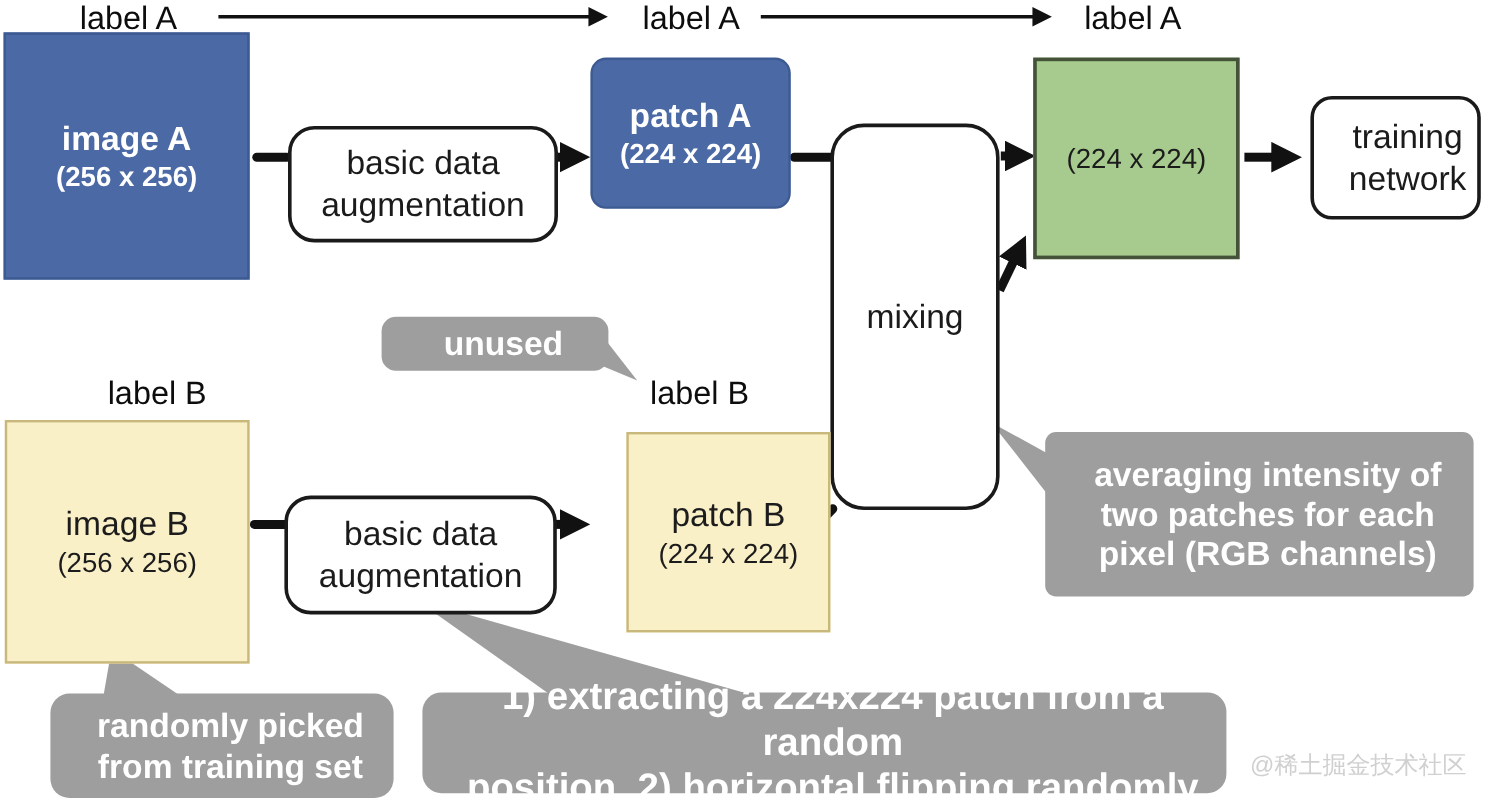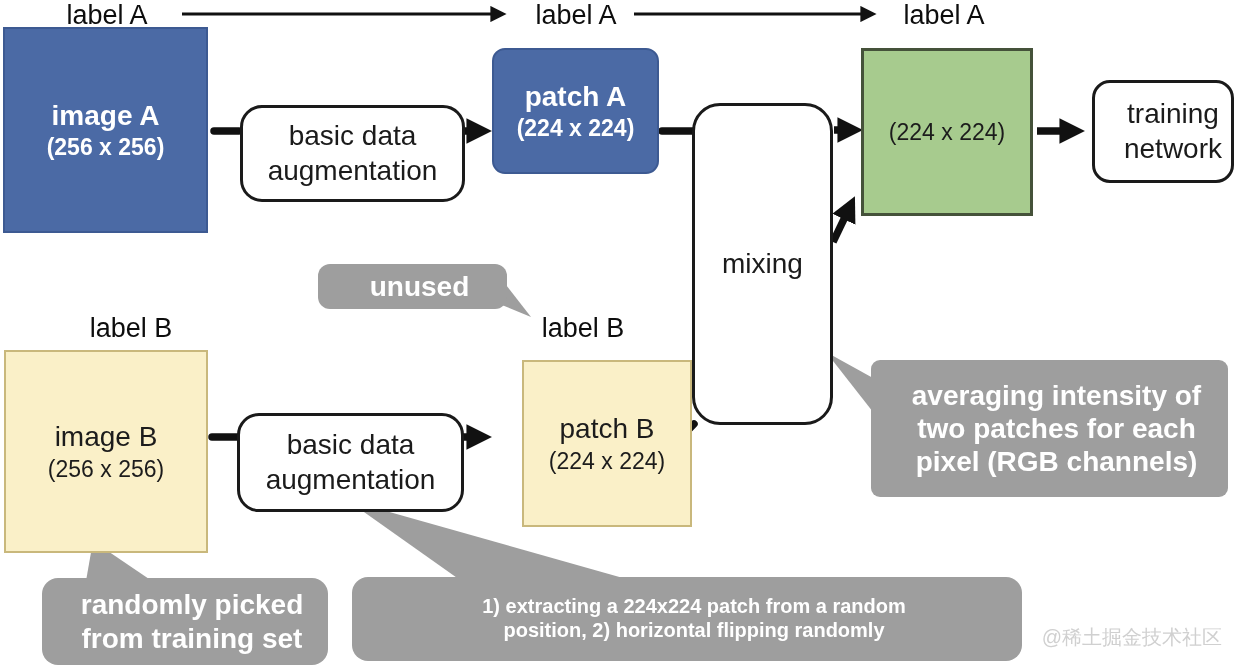--- a/index.html
+++ b/index.html
@@ -118,21 +118,21 @@
   <div class="node yellow" style="left:490px;top:360px;width:170px;height:167px;margin-left:32px;">
     <div class="name">patch B</div>
     <div class="size">(224 x 224)</div>
   </div>
 
   <div class="callout ml" style="left:42px;top:578px;width:286px;height:87px;border-radius:16px;font-size:28px;">
     <span class="ml">randomly picked
 from training set</span>
   </div>
 
-  <div class="callout ml" style="left:352px;top:577px;width:670px;height:84px;border-radius:16px;font-size:20px;">
+  <div class="callout ml" style="left:352px;top:577px;width:670px;height:84px;border-radius:16px;font-size:32px;">
     <span class="ml">1) extracting a 224x224 patch from a random
 position, 2) horizontal flipping randomly</span>
   </div>
 
   <div class="callout ml" style="left:871px;top:360px;width:357px;height:137px;border-radius:9px;font-size:28px;text-align:center;">
     <span class="ml">averaging intensity of
 two patches for each
 pixel (RGB channels)</span>
   </div>
 

